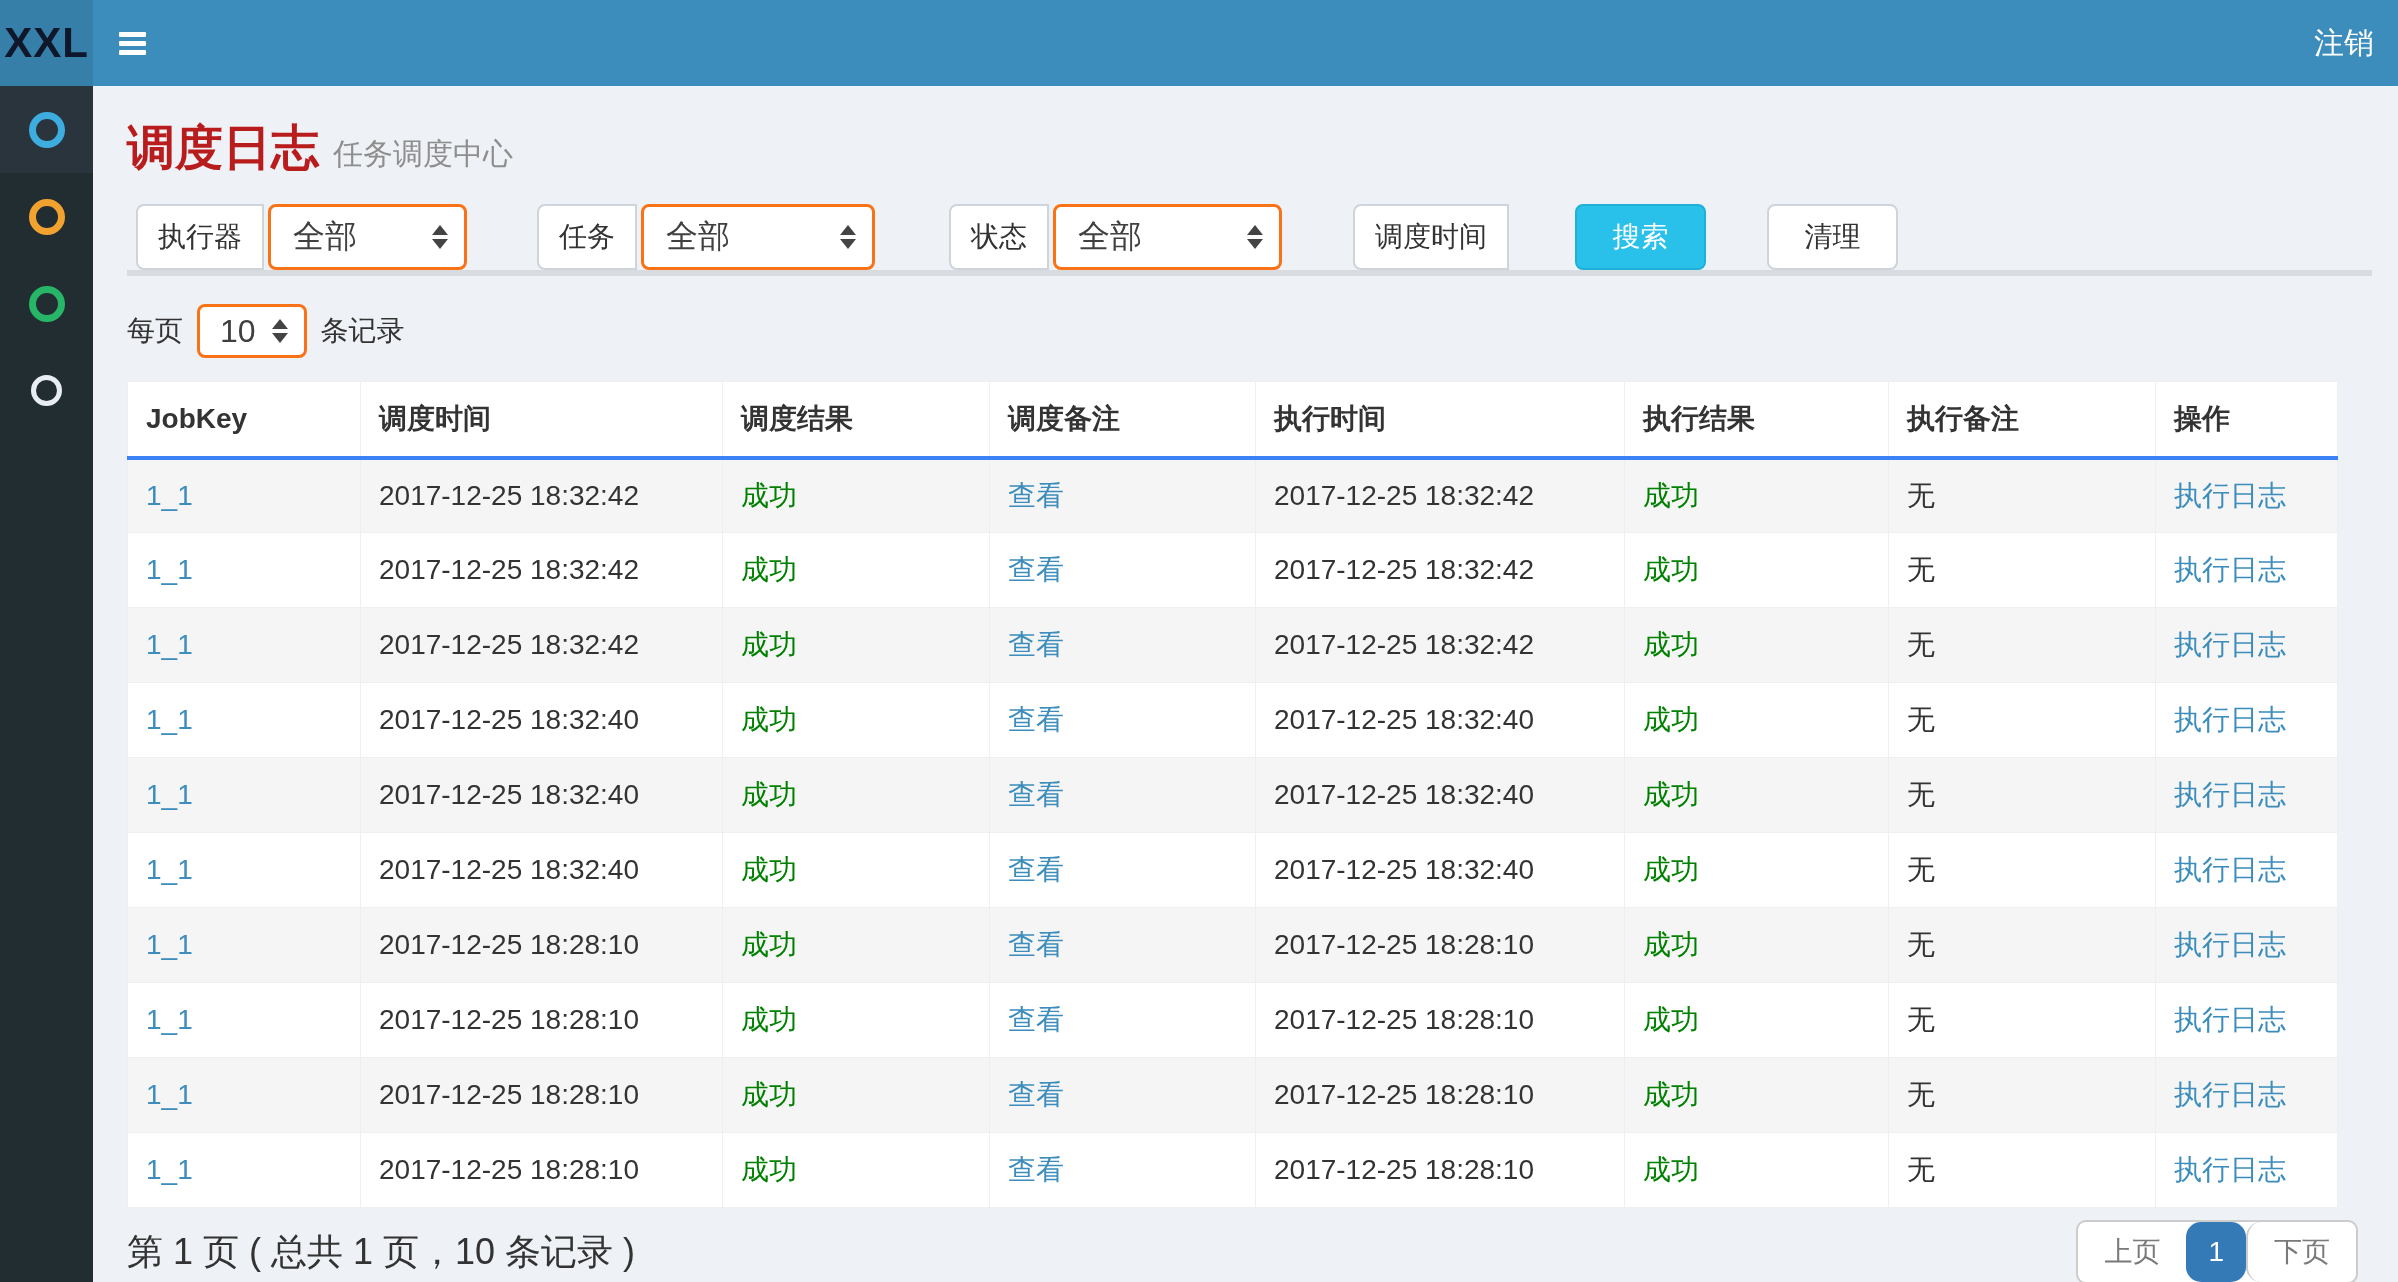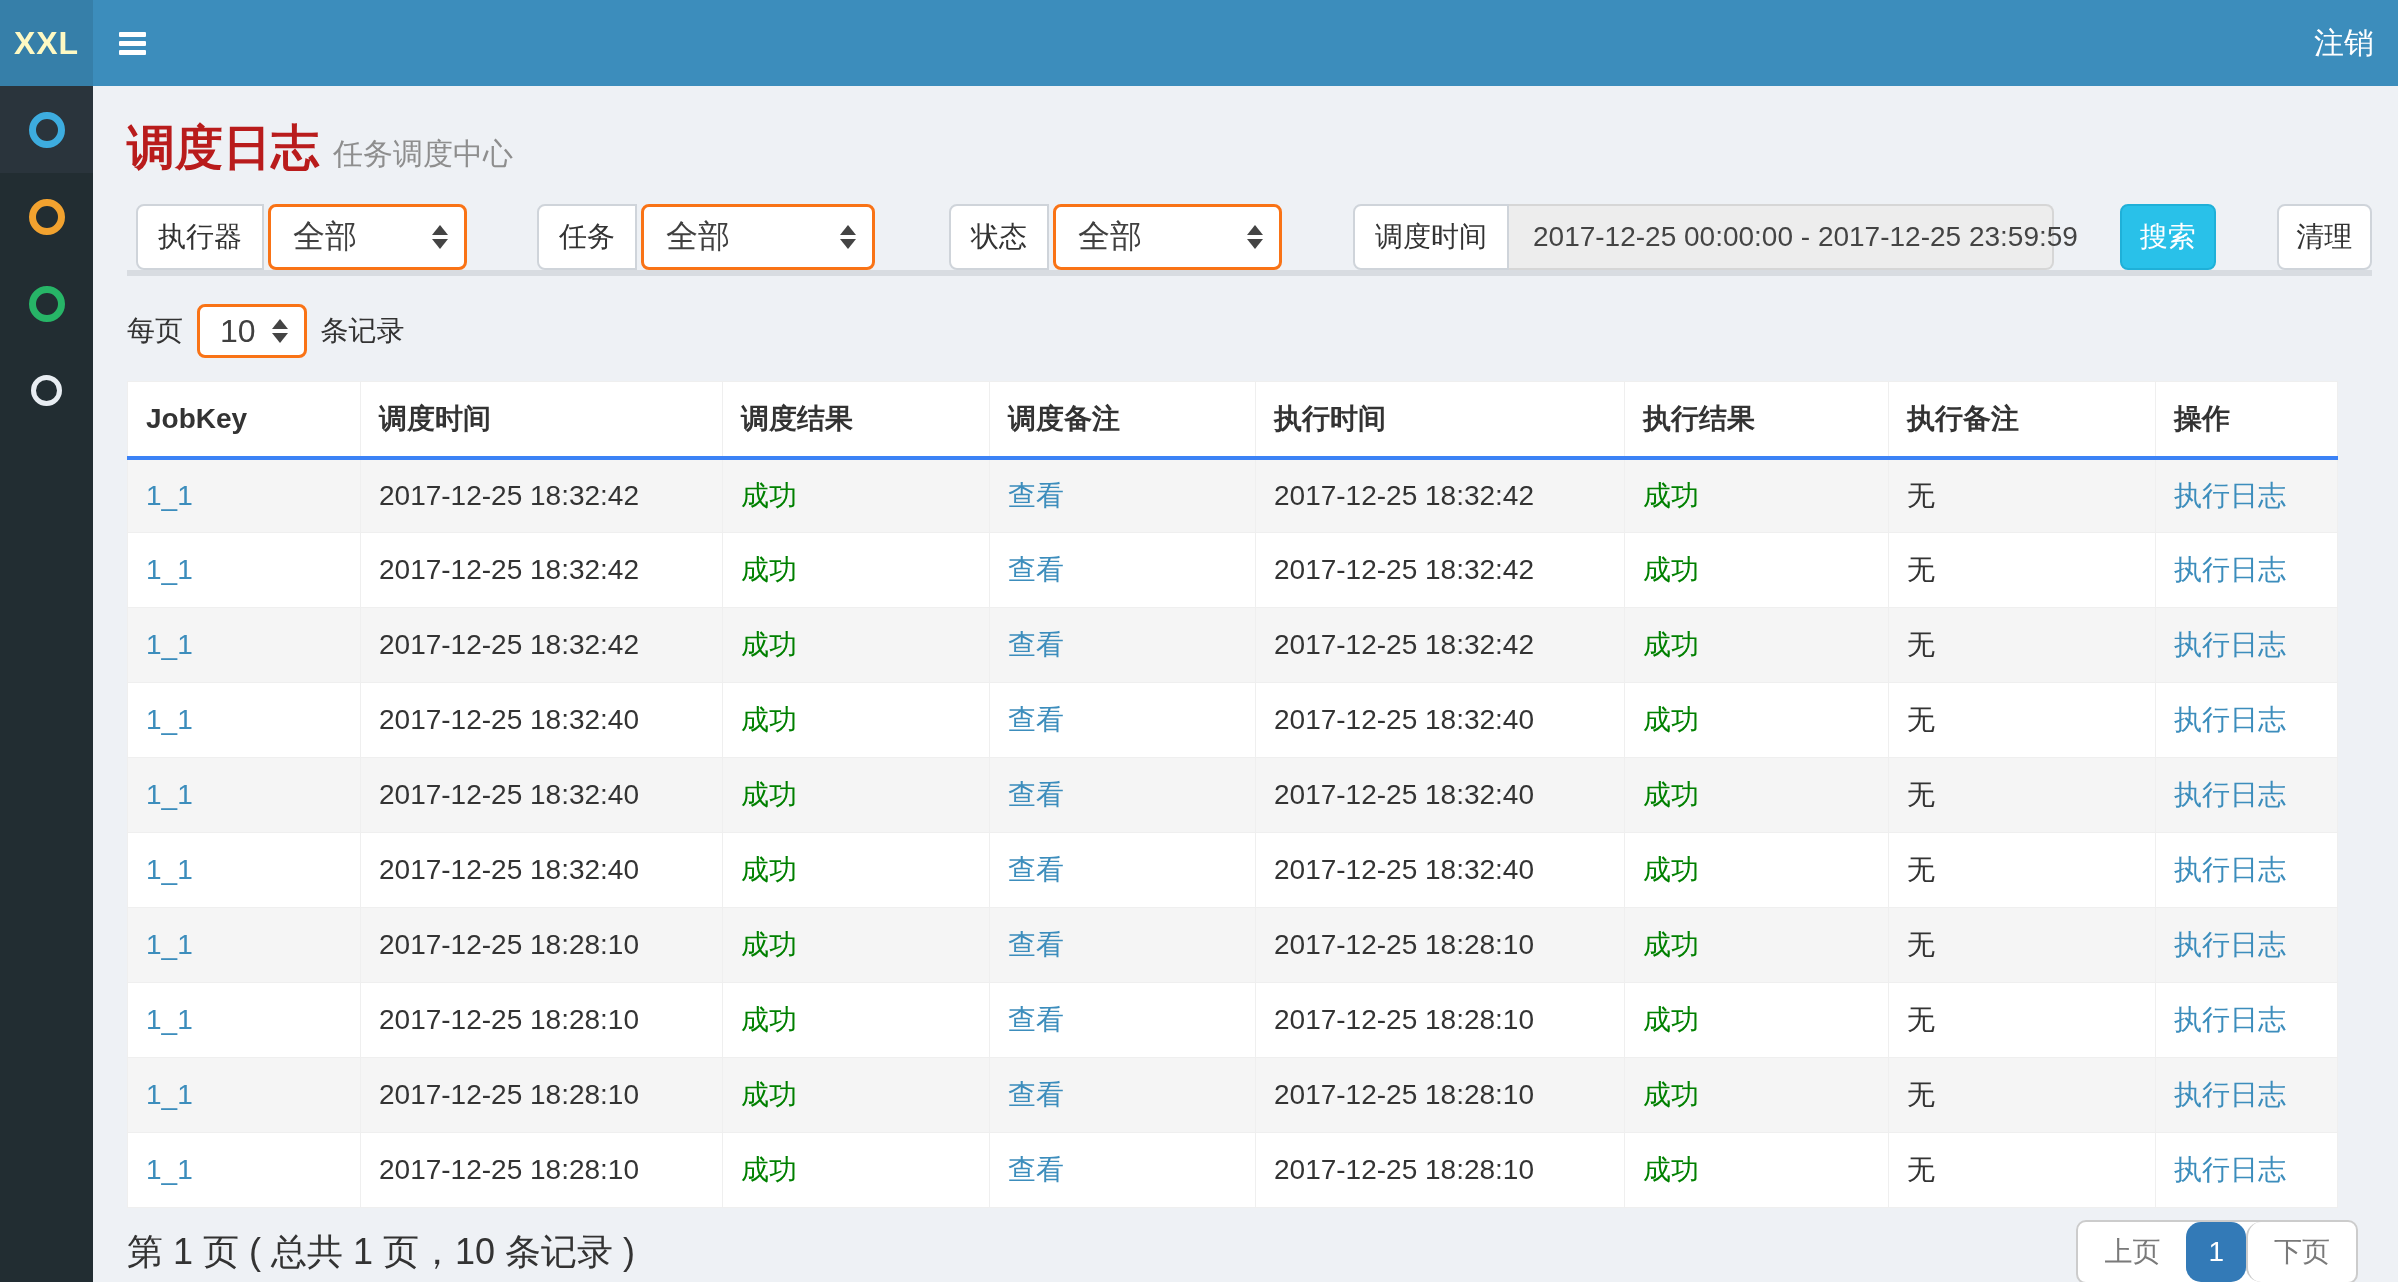--- a/index.html
+++ b/index.html
@@ -6,21 +6,21 @@
   html,body { width: 2398px; height: 1282px; }
   body {
     font-family: "Liberation Sans", "DejaVu Sans", sans-serif;
     background: #eef1f5;
     overflow: hidden;
     position: relative;
     color: #333;
   }
   
   .navbar { position: absolute; top: 0; left: 0; right: 0; height: 86px; background: #3c8dbc; display: flex; align-items: center; z-index: 5; }
-  .logo { width: 93px; height: 86px; background: #367fa9; color: #fef9c3; font-weight: bold; font-size: 32px; display: flex; align-items: center; justify-content: center; letter-spacing: 1px; }
+  .logo { width: 93px; height: 86px; background: #367fa9; color: #0f172a; font-weight: bold; font-size: 42px; display: flex; align-items: center; justify-content: center; letter-spacing: 1px; }
   .hamburger { margin-left: 26px; width: 40px; height: 40px; display: flex; flex-direction: column; justify-content: center; cursor: pointer; }
   .hamburger .bar { width: 27px; height: 5px; background: #fff; border-radius: 1px; margin: 2px 0; }
   .logout { margin-left: auto; margin-right: 24px; color: #fff; font-size: 30px; cursor: pointer; }
   
   .sidebar { position: absolute; top: 86px; left: 0; bottom: 0; width: 93px; background: #222d32; }
   .side-item { height: 87px; display: flex; align-items: center; justify-content: center; cursor: pointer; }
   .side-item.active { background: #2a343c; }
   .ring { width: 36px; height: 36px; border-radius: 50%; border: 7px solid #fff; }
   .ring.small { width: 31px; height: 31px; border-width: 5px; }
   
@@ -121,21 +121,20 @@
       <div class="sel" style="width:229px;">
         <span>全部</span>
         <span class="arrows">
             <span class="arr-up"></span>
             <span class="arr-dn"></span>
           </span>
       </div>
     </div>
     <div class="igroup" style="margin-left:62px;">
       <div class="addon" style="border-radius:8px 0 0 8px;">调度时间</div>
-      <div class="time-input">2017-12-25 00:00:00 - 2017-12-25 23:59:59</div>
     </div>
     <div class="btn btn-search">搜索</div>
     <div class="btn btn-clear">清理</div>
   </div>
   <div class="filter-divider"></div>
 
   <div class="pagesize-row">
     <span>每页</span>
     <div class="sel">
       <span>10</span>

